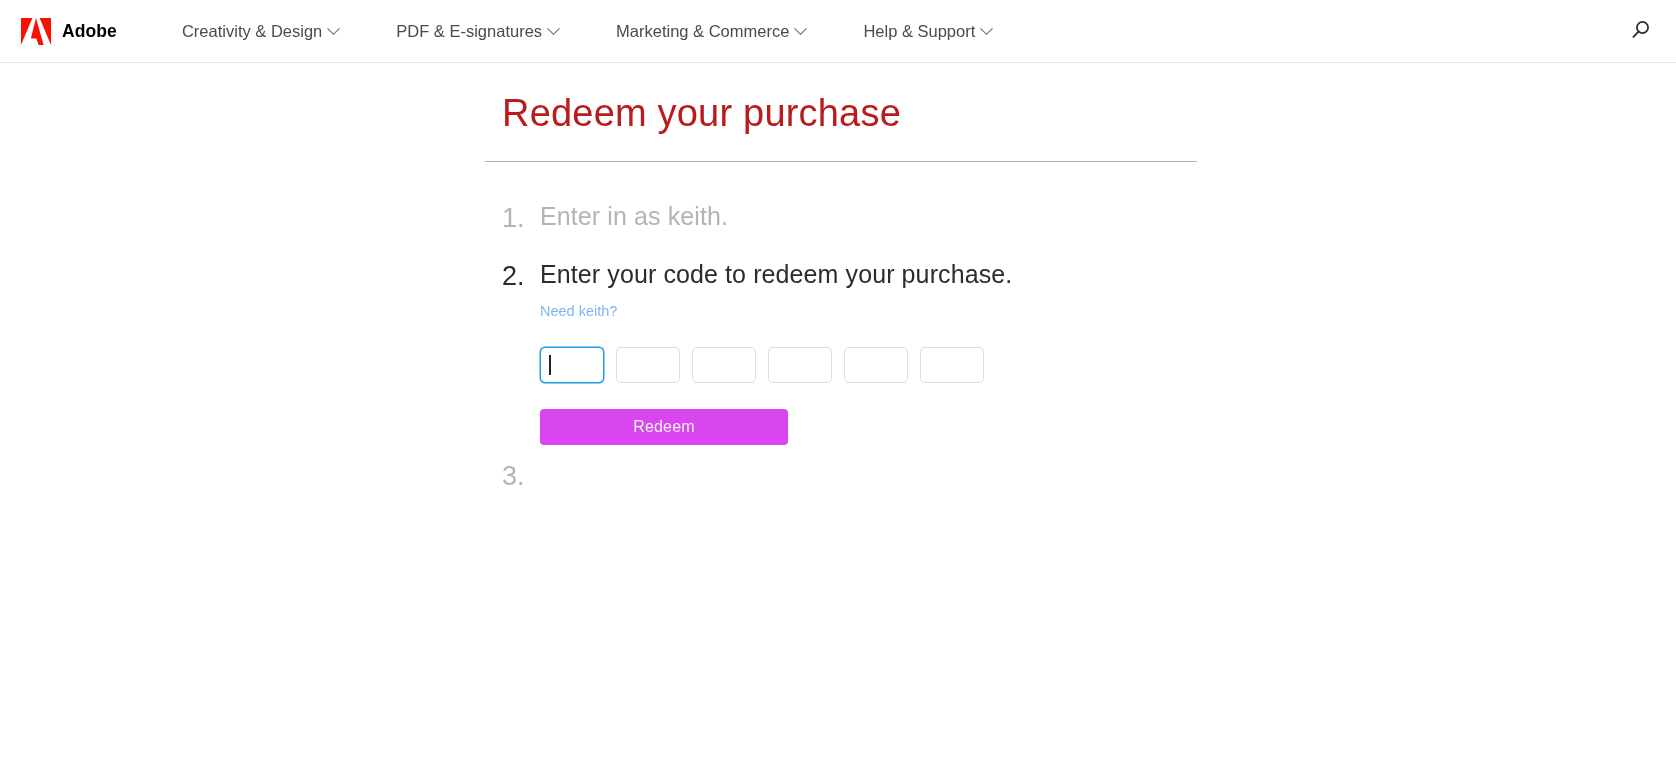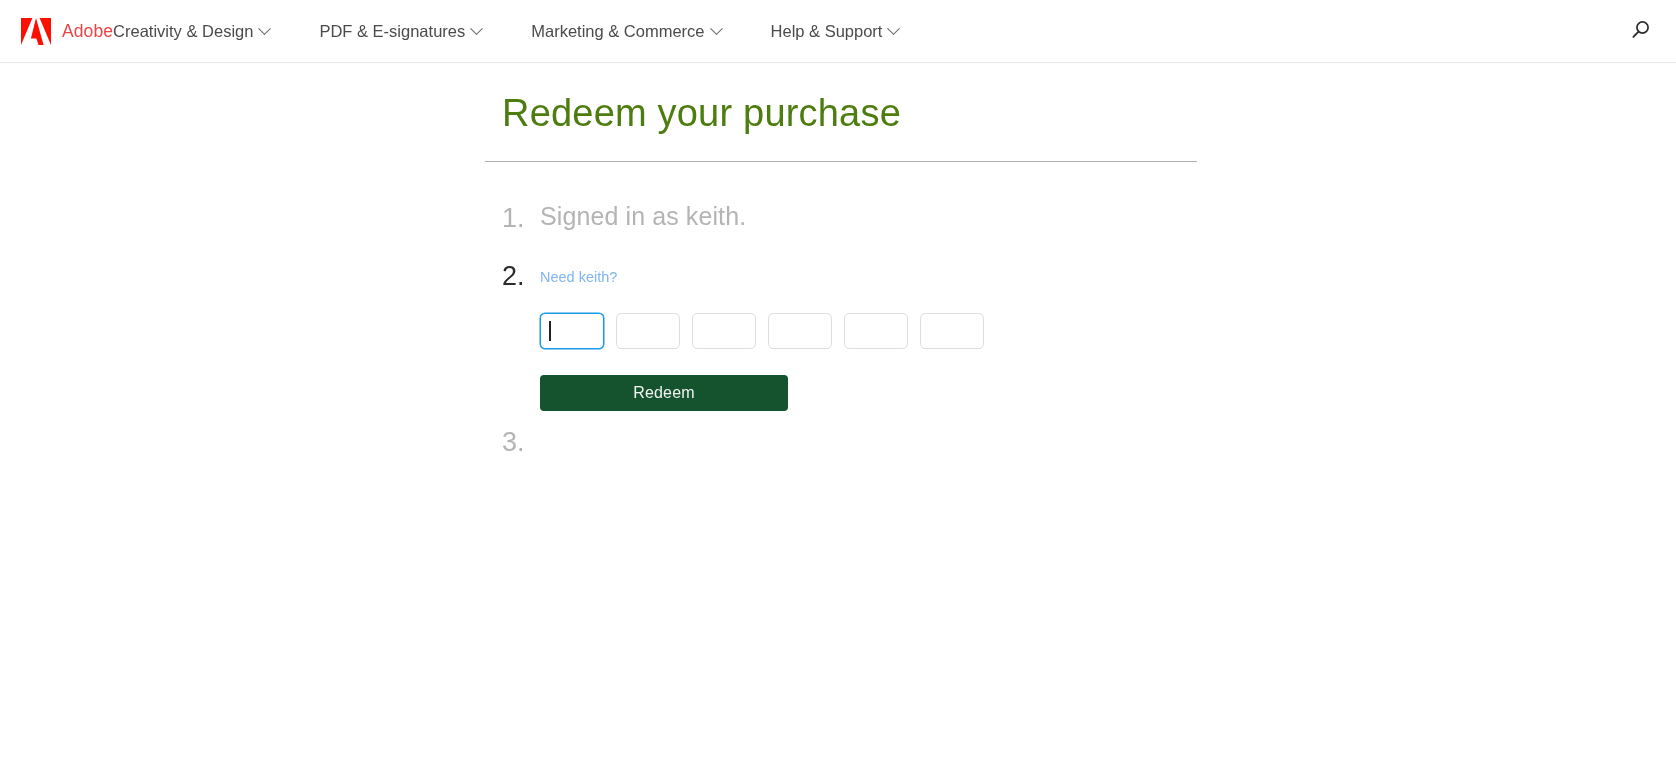--- a/index.html
+++ b/index.html
@@ -31,29 +31,30 @@
     margin-left: 21px;
     text-decoration: none;
     gap: 11px;
   }
   .brand-mark {
     width: 30px;
     height: 27px;
     display: block;
   }
   .brand-name {
-    color: #ef4444;
+    color: #000000;
     font-size: 17.5px;
-    font-weight: 400;
+    font-weight: 700;
     letter-spacing: 0.1px;
   }
   .nav-list {
     display: flex;
     align-items: center;
-    gap: 4px;
+    margin-left: 65px;
+    gap: 12px;
   }
   .nav-item {
     display: flex;
     align-items: center;
     gap: 7px;
     padding: 0 23px;
     font-size: 16.5px;
     color: #4b4b4b;
     cursor: pointer;
     white-space: nowrap;
@@ -88,21 +89,21 @@
   .page {
     padding-top: 22px;
   }
   .content-col {
     width: 712px;
     margin-left: 485px;
   }
   .page-title {
     font-size: 38px;
     font-weight: 300;
-    color: #4d7c0f;
+    color: #b91c1c;
     margin: 0;
     padding: 0 0 0 17px;
     line-height: 1.5;
     letter-spacing: 0.2px;
   }
   .title-rule {
     height: 1px;
     background: #b0b0b0;
     margin-top: 19px;
     width: 712px;
@@ -186,21 +187,21 @@
     left: 9px;
     top: 8px;
   }
   .box-wrap { position: relative; display: inline-block; }
 
   
   .redeem-btn {
     margin-top: 26px;
     width: 248px;
     height: 36px;
-    background: #14532d;
+    background: #d946ef;
     border: none;
     border-radius: 4px;
     color: #f3f3f3;
     font-size: 16px;
     font-family: "Liberation Sans", sans-serif;
     font-weight: 400;
     cursor: default;
     display: block;
     letter-spacing: 0.2px;
   }
@@ -268,27 +269,28 @@
   <div class="content-col">
 
     <h1 class="page-title">Redeem your purchase</h1>
     <div class="title-rule"></div>
 
     <ol class="steps">
 
       <li class="step inactive step-1">
         <div class="step-num">1.</div>
         <div class="step-body">
-          <div class="step-text">Signed in as keith.</div>
+          <div class="step-text">Enter in as keith.</div>
         </div>
       </li>
 
       <li class="step active step-2">
         <div class="step-num">2.</div>
         <div class="step-body">
+          <div class="step-text">Enter your code to redeem your purchase.</div>
 
           <a class="need-help" href="#">Need keith?</a>
 
           <div class="code-row">
             <span class="box-wrap">
               <input class="code-box focused" type="text" maxlength="1" value="" style="">
               <span class="caret"></span>
             </span>
             <input class="code-box" type="text" maxlength="1" value="" style="">
             <input class="code-box" type="text" maxlength="1" value="" style="">

